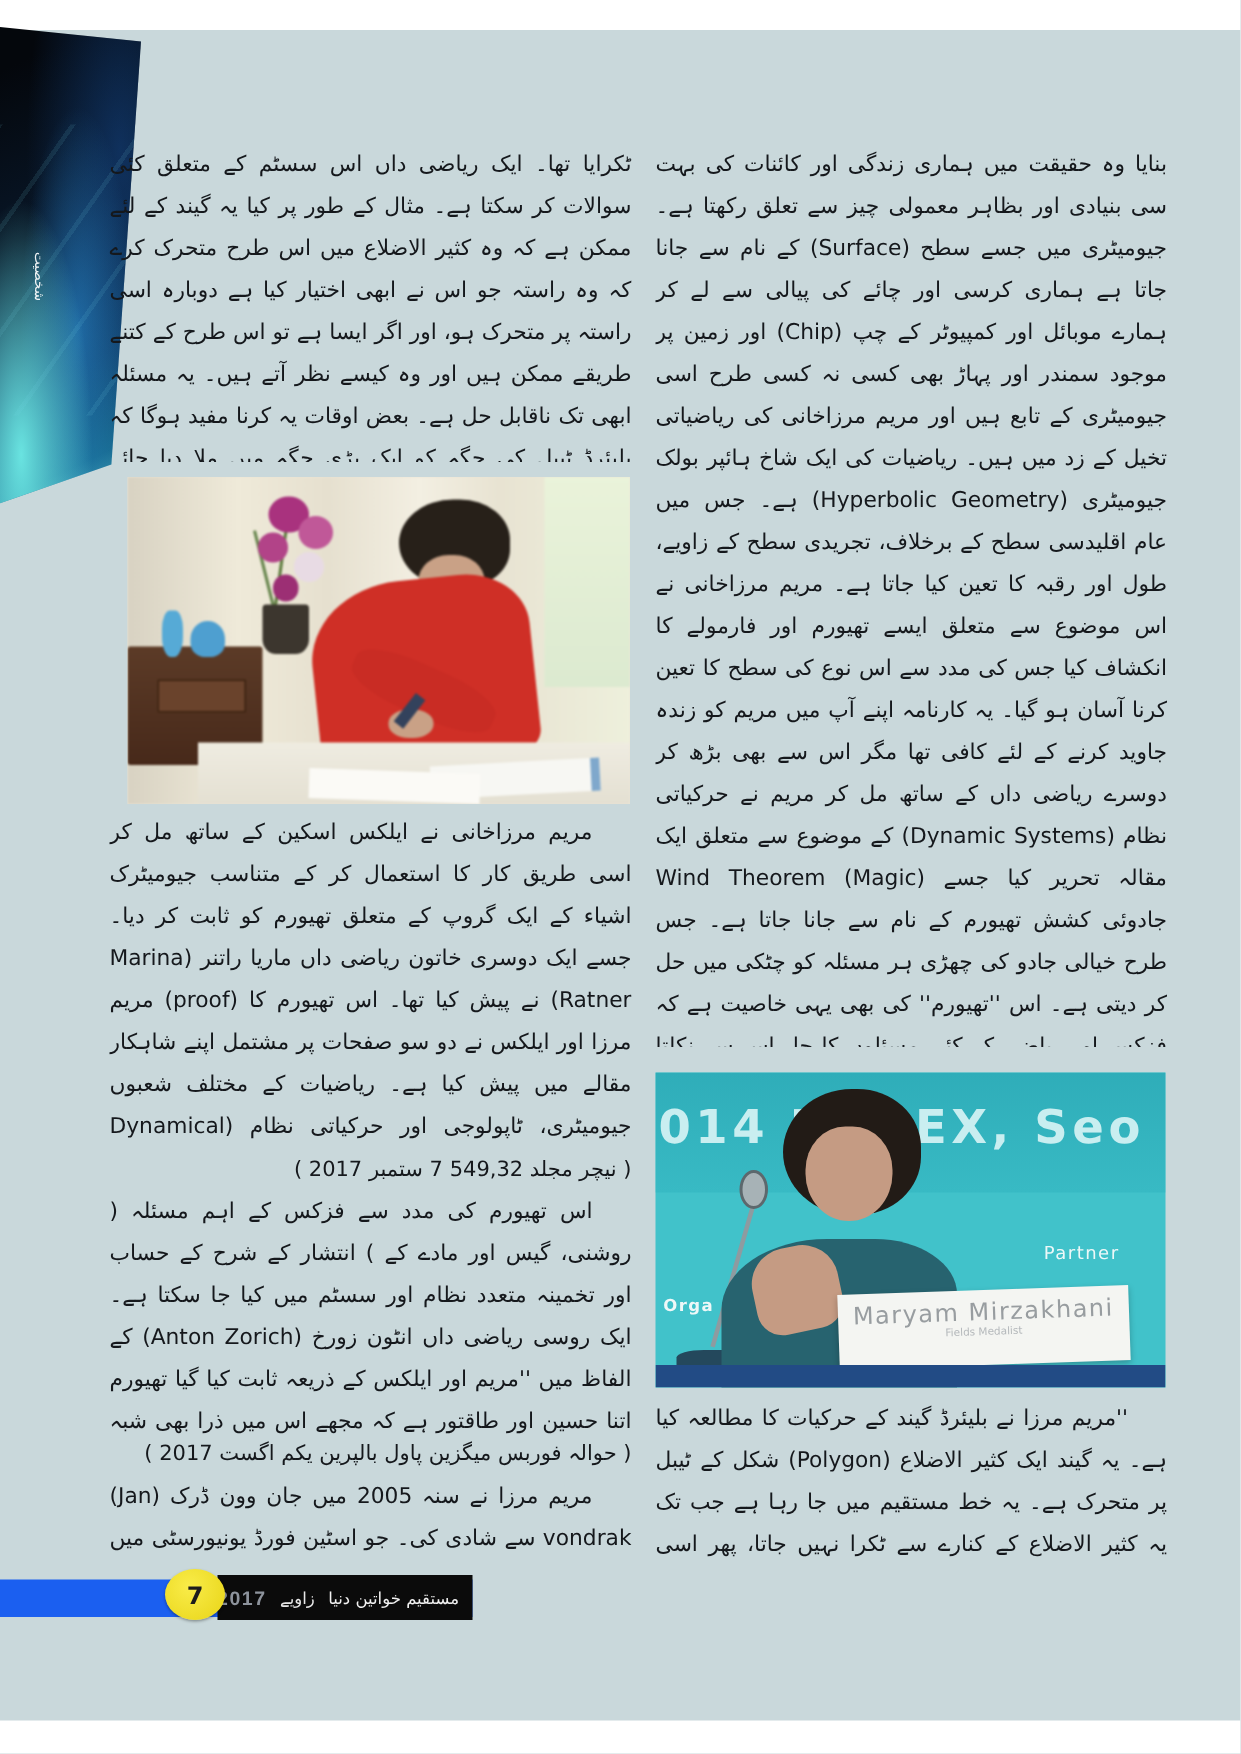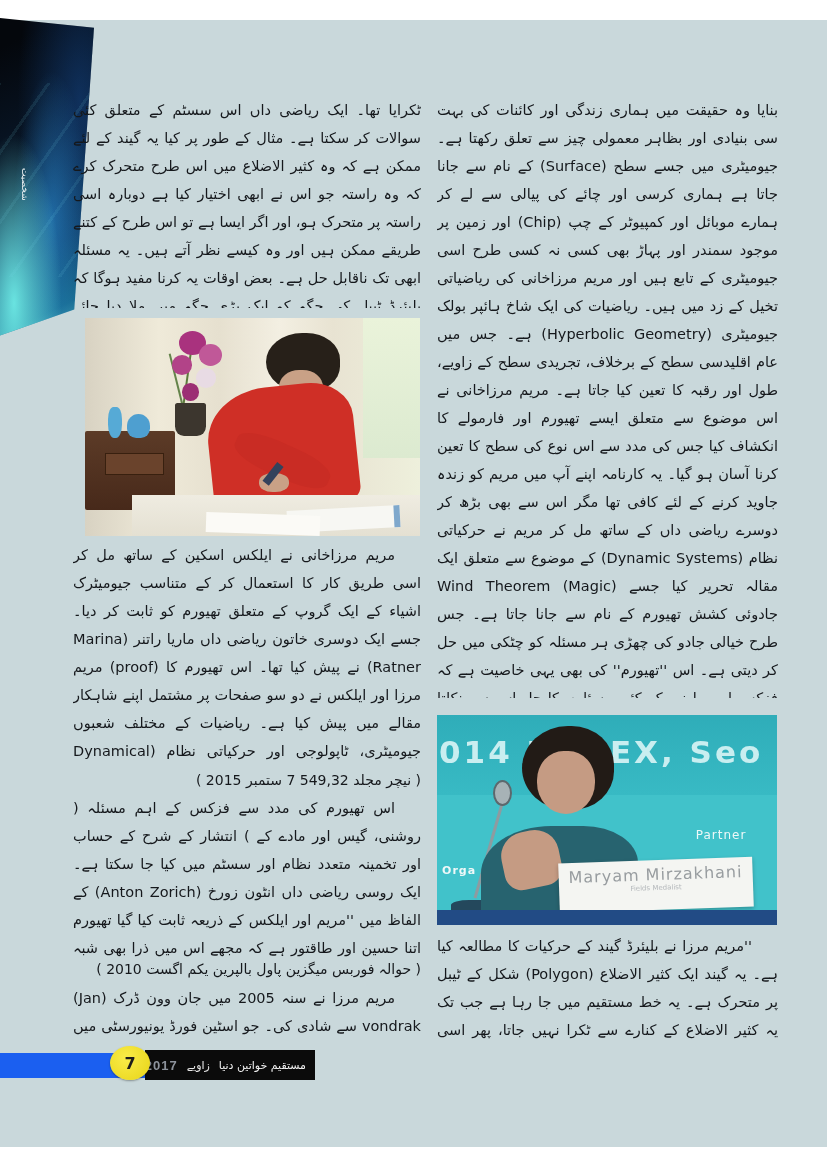--- a/index.html
+++ b/index.html
@@ -160,25 +160,25 @@
     <div class="pl-cloth"></div>
     <div class="pl-notebook"></div>
     <div class="pl-paper"></div>
     <div class="pl-hand"></div>
     <div class="pl-pen"></div>
   </div>
 </div>
 
 <div class="para indent" style="left:73px;top:541px;width:348px;height:226px;">مریم مرزاخانی نے ایلکس اسکین کے ساتھ مل کر اسی طریق کار کا استعمال کر کے متناسب جیومیٹرک اشیاء کے ایک گروپ کے متعلق تھیورم کو ثابت کر دیا۔ جسے ایک دوسری خاتون ریاضی داں ماریا راتنر (Marina Ratner) نے پیش کیا تھا۔ اس تھیورم کا (proof) مریم مرزا اور ایلکس نے دو سو صفحات پر مشتمل اپنے شاہکار مقالے میں پیش کیا ہے۔ ریاضیات کے مختلف شعبوں جیومیٹری، ٹاپولوجی اور حرکیاتی نظام (Dynamical System) کے مسائل کو ملا کر ایک نئے شعبہ کی بنیاد ڈال دی''۔</div>
 
-<div class="cite" style="left:73px;top:766px;width:348px;">( نیچر مجلد 549,32 7 ستمبر 2015 )</div>
+<div class="cite" style="left:73px;top:766px;width:348px;">( نیچر مجلد 549,32 7 ستمبر 2017 )</div>
 
 <div class="para indent" style="left:73px;top:794px;width:348px;height:170px;">اس تھیورم کی مدد سے فزکس کے اہم مسئلہ ( روشنی، گیس اور مادے کے ) انتشار کے شرح کے حساب اور تخمینہ متعدد نظام اور سسٹم میں کیا جا سکتا ہے۔ ایک روسی ریاضی داں انٹون زورخ (Anton Zorich) کے الفاظ میں ''مریم اور ایلکس کے ذریعہ ثابت کیا گیا تھیورم اتنا حسین اور طاقتور ہے کہ مجھے اس میں ذرا بھی شبہ نہیں کہ اس کا استعمال ان گنت طریقوں سے کیا جا سکتا ہے جو ہمارے موجودہ تصور سے بھی پرے ہے۔</div>
 
-<div class="cite" style="left:73px;top:955px;width:348px;">( حوالہ فوربس میگزین پاول بالپرین یکم اگست 2010 )</div>
+<div class="cite" style="left:73px;top:955px;width:348px;">( حوالہ فوربس میگزین پاول بالپرین یکم اگست 2017 )</div>
 
 <div class="para indent" style="left:73px;top:984px;width:348px;height:58px;">مریم مرزا نے سنہ 2005 میں جان وون ڈرک (Jan) vondrak سے شادی کی۔ جو اسٹین فورڈ یونیورسٹی میں ریاضی کے</div>
 
 <div class="footer-bar"></div>
 <div class="footer-black">
   <span class="mag">مستقیم خواتین دنیا</span>
   <span class="month">زاویے</span>
   <span class="year">2017</span>
 </div>
 <div class="page-circle">7</div>

